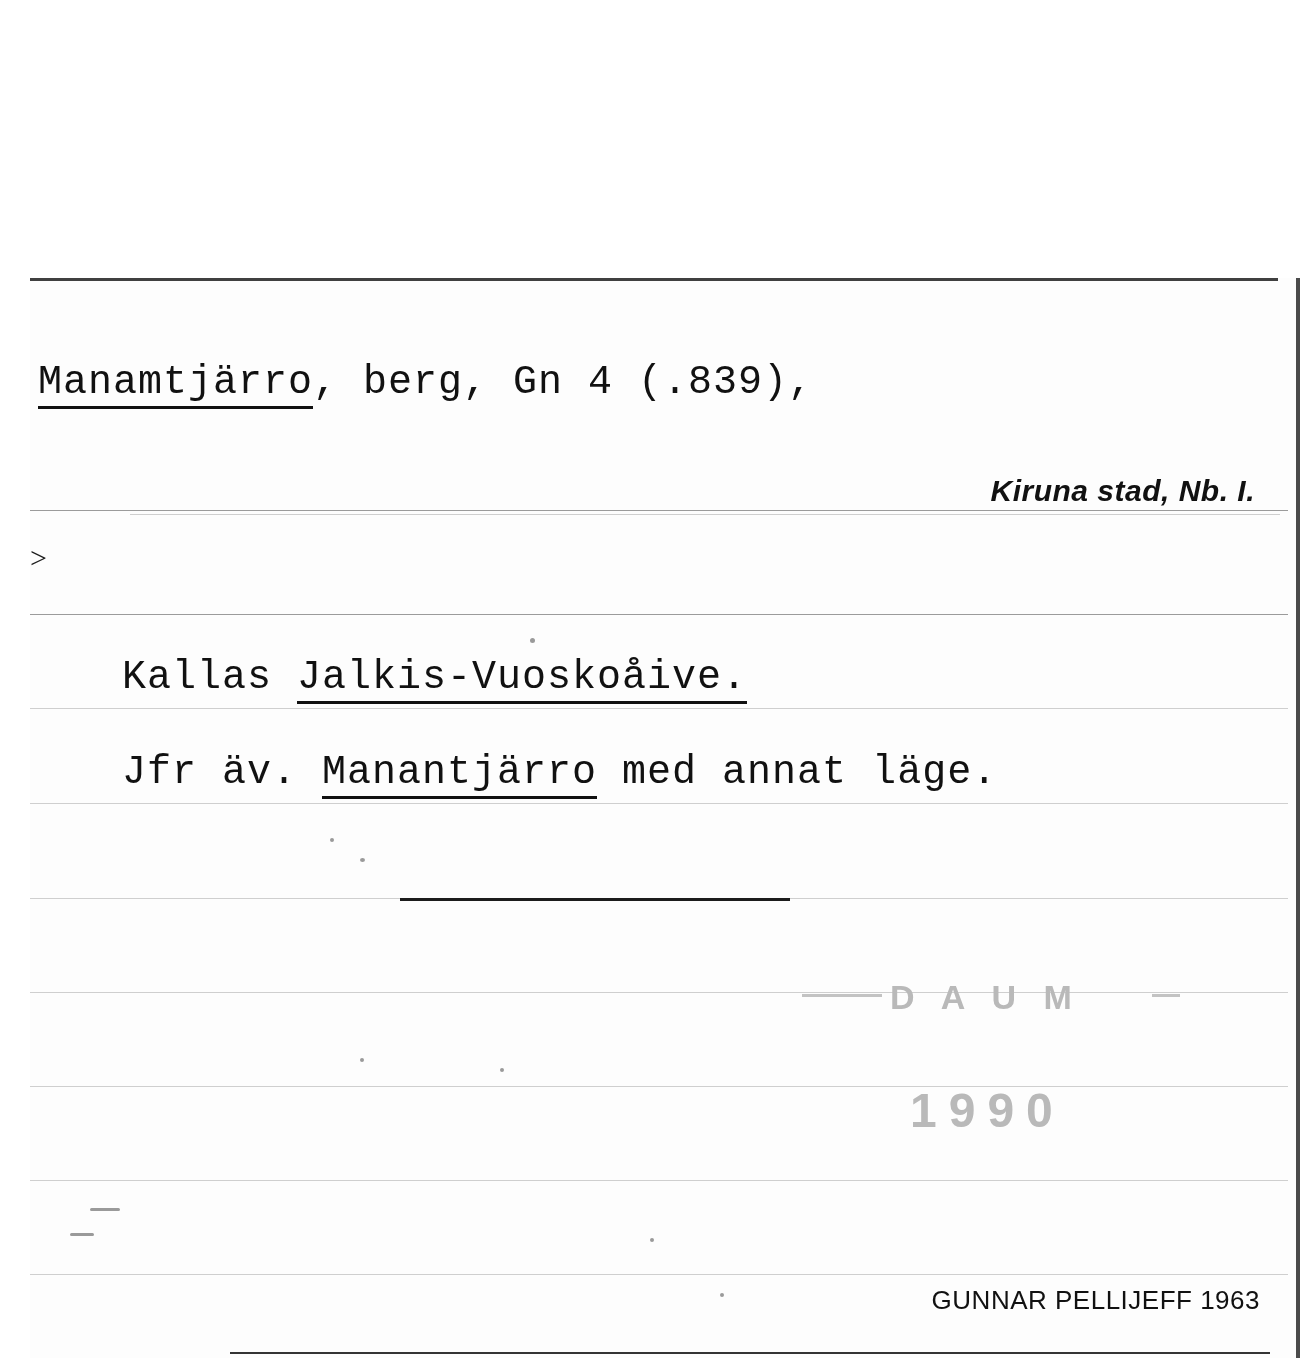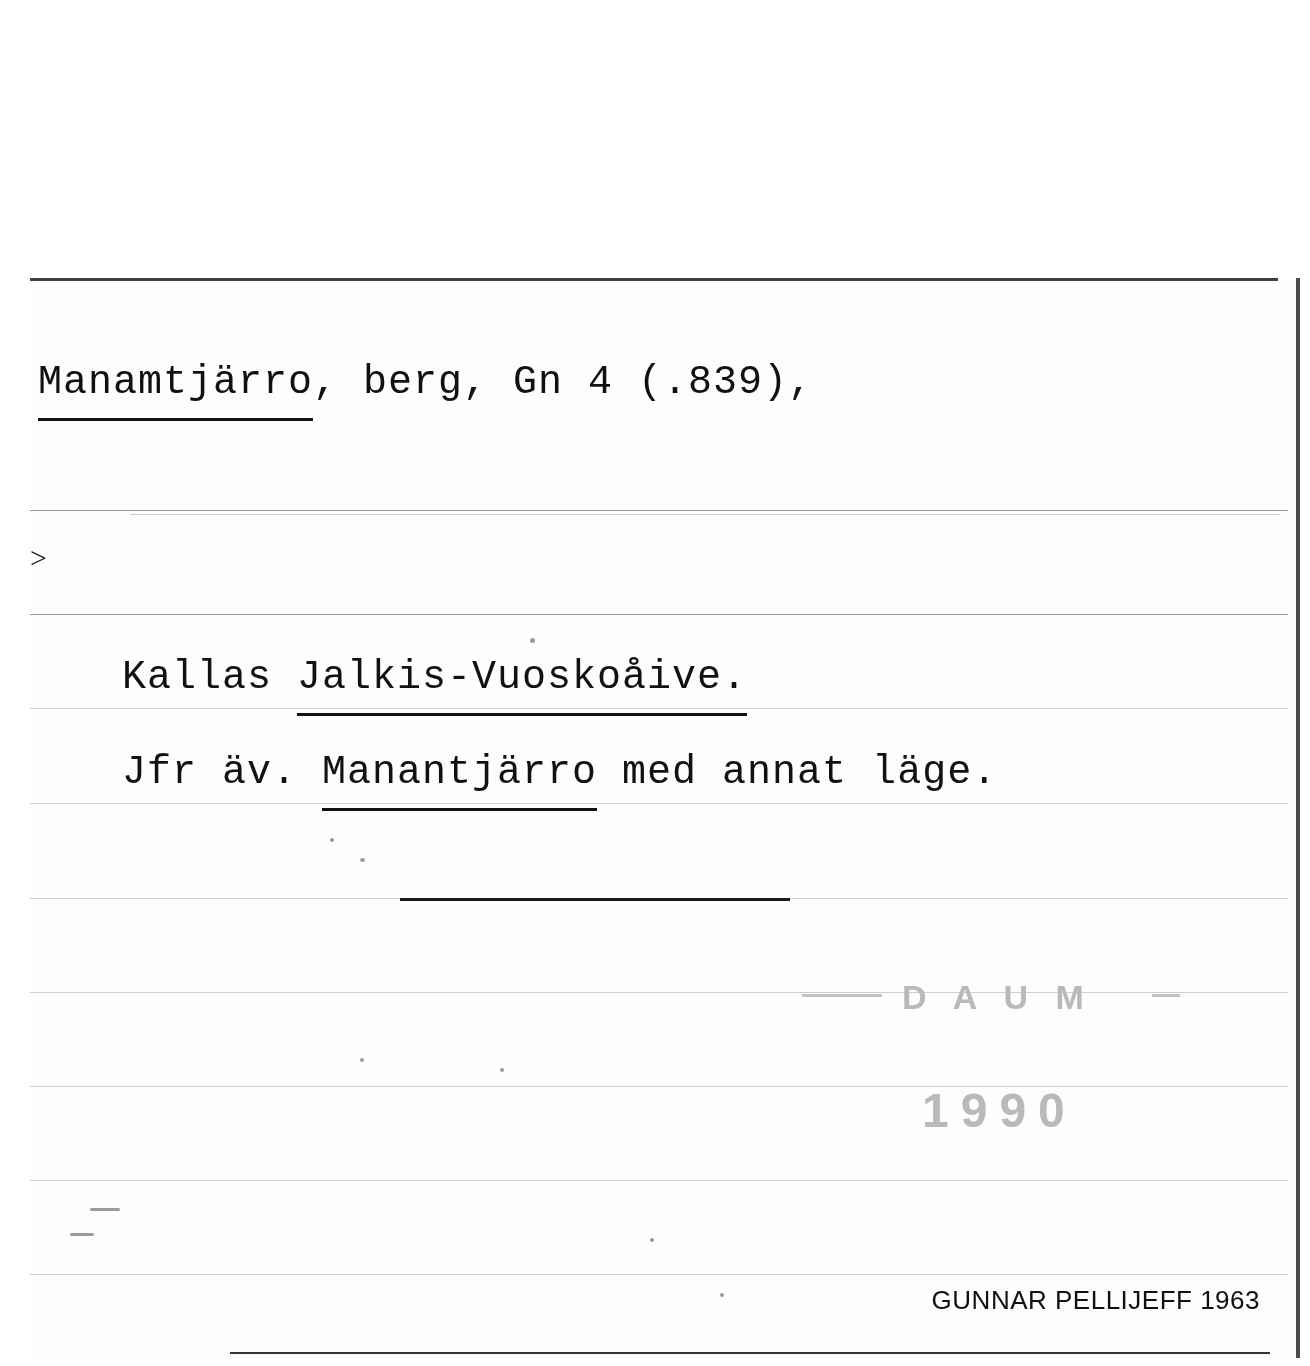--- a/index.html
+++ b/index.html
@@ -60,21 +60,21 @@
   
   .typed {
     position: absolute;
     color: #111;
     font-family: "Liberation Mono", monospace;
     white-space: pre;
     letter-spacing: 1px;
   }
   .u {
     border-bottom: 3px solid #111;
-    padding-bottom: 13px;
+    padding-bottom: 1px;
   }
 
   #line-headword {
     left: 8px;
     top: 82px;
     font-size: 40px;
   }
   #line-parish {
     right: 45px;
     top: 196px;
@@ -118,21 +118,20 @@
     border-top: 3px solid #1c1c1c;
   }
 
   
   .stamp {
     position: absolute;
     color: #b9b9b9;
     font-family: "Liberation Sans", sans-serif;
     letter-spacing: 9px;
     font-weight: bold;
-    margin-left: 12px;
   }
   #stamp-name { left: 860px; top: 700px; font-size: 34px; }
   #stamp-year { left: 880px; top: 805px; font-size: 48px; letter-spacing: 12px; }
   .stamp-dash {
     position: absolute;
     left: 772px;
     top: 716px;
     width: 80px;
     border-top: 3px solid #c3c3c3;
   }
@@ -189,20 +188,21 @@
   <div class="rule" style="top:620px;"></div>
   <div class="rule" style="top:714px;"></div>
   <div class="rule" style="top:808px;"></div>
   <div class="rule" style="top:902px;"></div>
   <div class="rule" style="top:996px;"></div>
 
   <div class="ink-tick">&gt;</div>
 
   <div class="typed" id="line-headword"><span class="u">Manamtjärro</span><span>, berg, Gn 4 (.839),</span></div>
 
+  <div class="typed" id="line-parish">Kiruna stad, Nb. I.</div>
 
   <div class="typed" id="line-kallas"><span>Kallas </span><span class="u">Jalkis-Vuoskoåive.</span><span></span></div>
 
   <div class="typed" id="line-jfr"><span>Jfr äv. </span><span class="u">Manantjärro</span><span> med annat läge.</span></div>
 
   <div class="mid-divider"></div>
 
   <div class="stamp-dash"></div>
   <div class="stamp-dash2"></div>
   <div class="stamp" id="stamp-name">D A U M</div>

